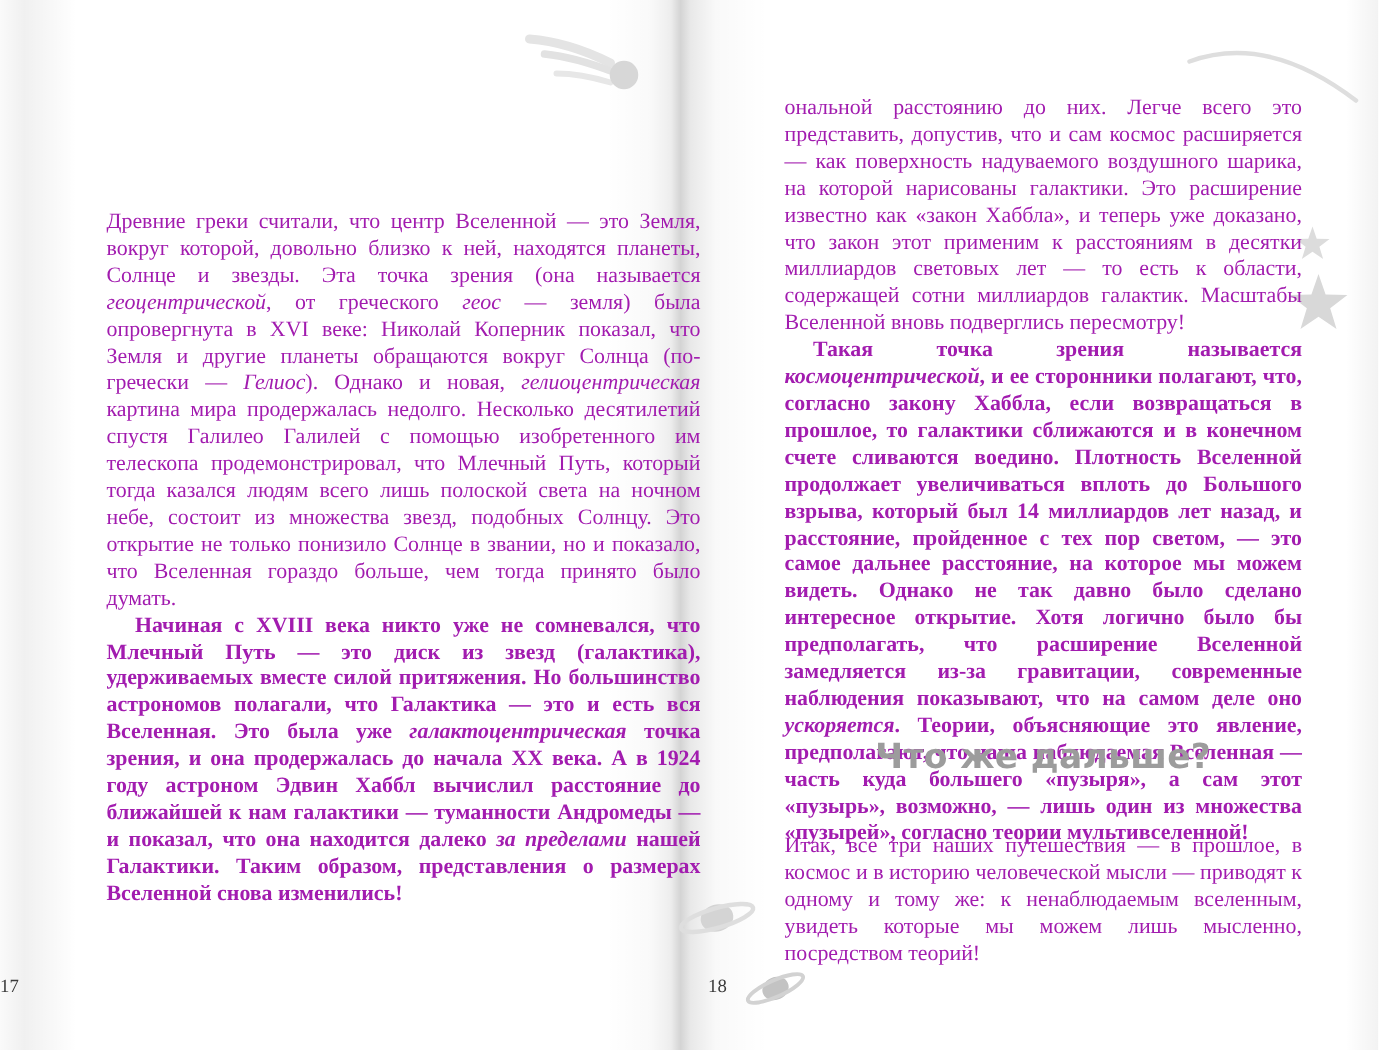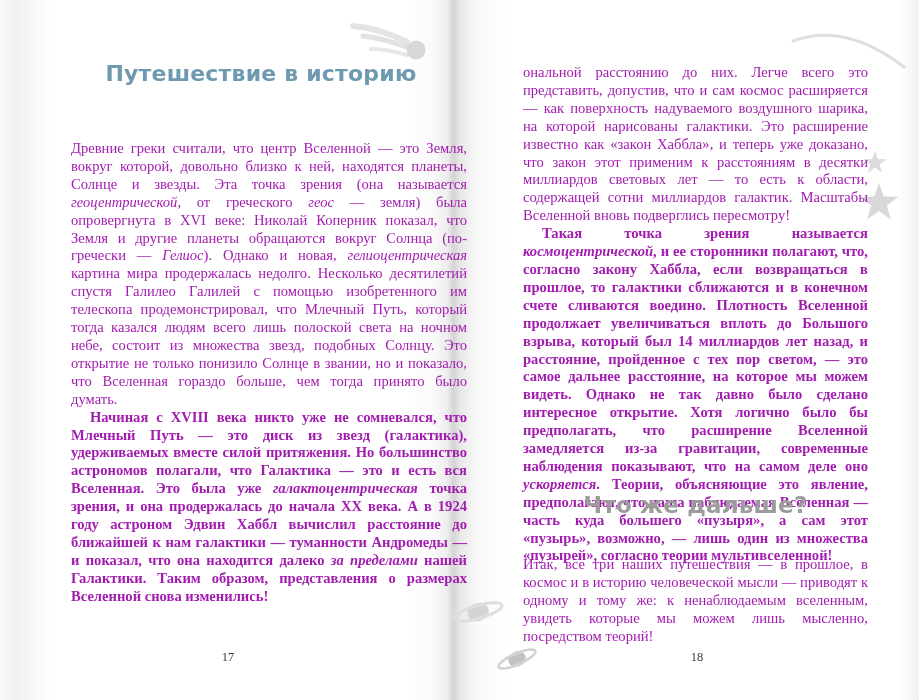--- a/index.html
+++ b/index.html
@@ -33,21 +33,21 @@
   
   .body{position:absolute;text-align:justify;font-size:14.6px;line-height:17.9px;color:#a21caf;
     hyphens:auto;-webkit-hyphens:auto;}
   .body p{margin:0;padding:0;}
   .body p.ind{text-indent:19px;font-weight:bold;}
   .left-body{left:71px;top:140px;width:396px;}
   .right-body-1{left:523px;top:64px;width:345px;}
   .right-body-2{left:523px;top:556px;width:345px;}
 
   
-  .folio{position:absolute;top:650px;font-size:12.5px;color:#3a3a3a;text-align:center;}
+  .folio{position:absolute;top:650px;font-size:12.5px;color:#3a3a3a;}
   .folio-left{left:0;width:456px;}
   .folio-right{left:472px;width:450px;}
 
   
   .deco{position:absolute;pointer-events:none;}
   .comet{left:335px;top:17px;}
   .swoosh{left:790px;top:24px;}
   .star-sm{left:862px;top:150px;}
   .star-lg{left:857px;top:181px;}
   .saturn1{left:449px;top:595px;}
@@ -90,21 +90,20 @@
 
   <svg class="deco saturn2" width="48" height="32" viewBox="0 0 48 32">
     <g transform="rotate(-24 24 16)">
       <ellipse cx="24" cy="16" rx="9" ry="7.5" fill="#c3c3c3"></ellipse>
       <ellipse cx="24" cy="16" rx="20" ry="5.5" fill="none" stroke="#d2d2d2" stroke-width="2.6"></ellipse>
     </g>
   </svg>
 
   <div>
     <h1 class="chapter-title">
-      <span>Путешествие в историю</span>
     </h1>
     <div class="body left-body">
       <p>Древние греки считали, что центр Вселенной — это Земля, вокруг которой, довольно близко к ней, находятся планеты, Солнце и звезды. Эта точка зрения (она называется <i>геоцентрической</i>, от греческого <i>геос</i> — земля) была опровергнута в XVI веке: Николай Коперник показал, что Земля и другие планеты обращаются вокруг Солнца (по-гречески — <i>Гелиос</i>). Однако и новая, <i>гелиоцентрическая</i> картина мира продержалась недолго. Несколько десятилетий спустя Галилео Галилей с помощью изобретенного им телескопа продемонстрировал, что Млечный Путь, который тогда казался людям всего лишь полоской света на ночном небе, состоит из множества звезд, подобных Солнцу. Это открытие не только понизило Солнце в звании, но и показало, что Вселенная гораздо больше, чем тогда принято было думать.</p>
       <p class="ind">Начиная с XVIII века никто уже не сомневался, что Млечный Путь — это диск из звезд (галактика), удерживаемых вместе силой притяжения. Но большинство астрономов полагали, что Галактика — это и есть вся Вселенная. Это была уже <i>галактоцентрическая</i> точка зрения, и она продержалась до начала XX века. А в 1924 году астроном Эдвин Хаббл вычислил расстояние до ближайшей к нам галактики — туманности Андромеды — и показал, что она находится далеко <i>за пределами</i> нашей Галактики. Таким образом, представления о размерах Вселенной снова изменились!</p>
     </div>
     <div class="folio folio-left">17</div>
   </div>
 
   <div>
     <div class="body right-body-1">

